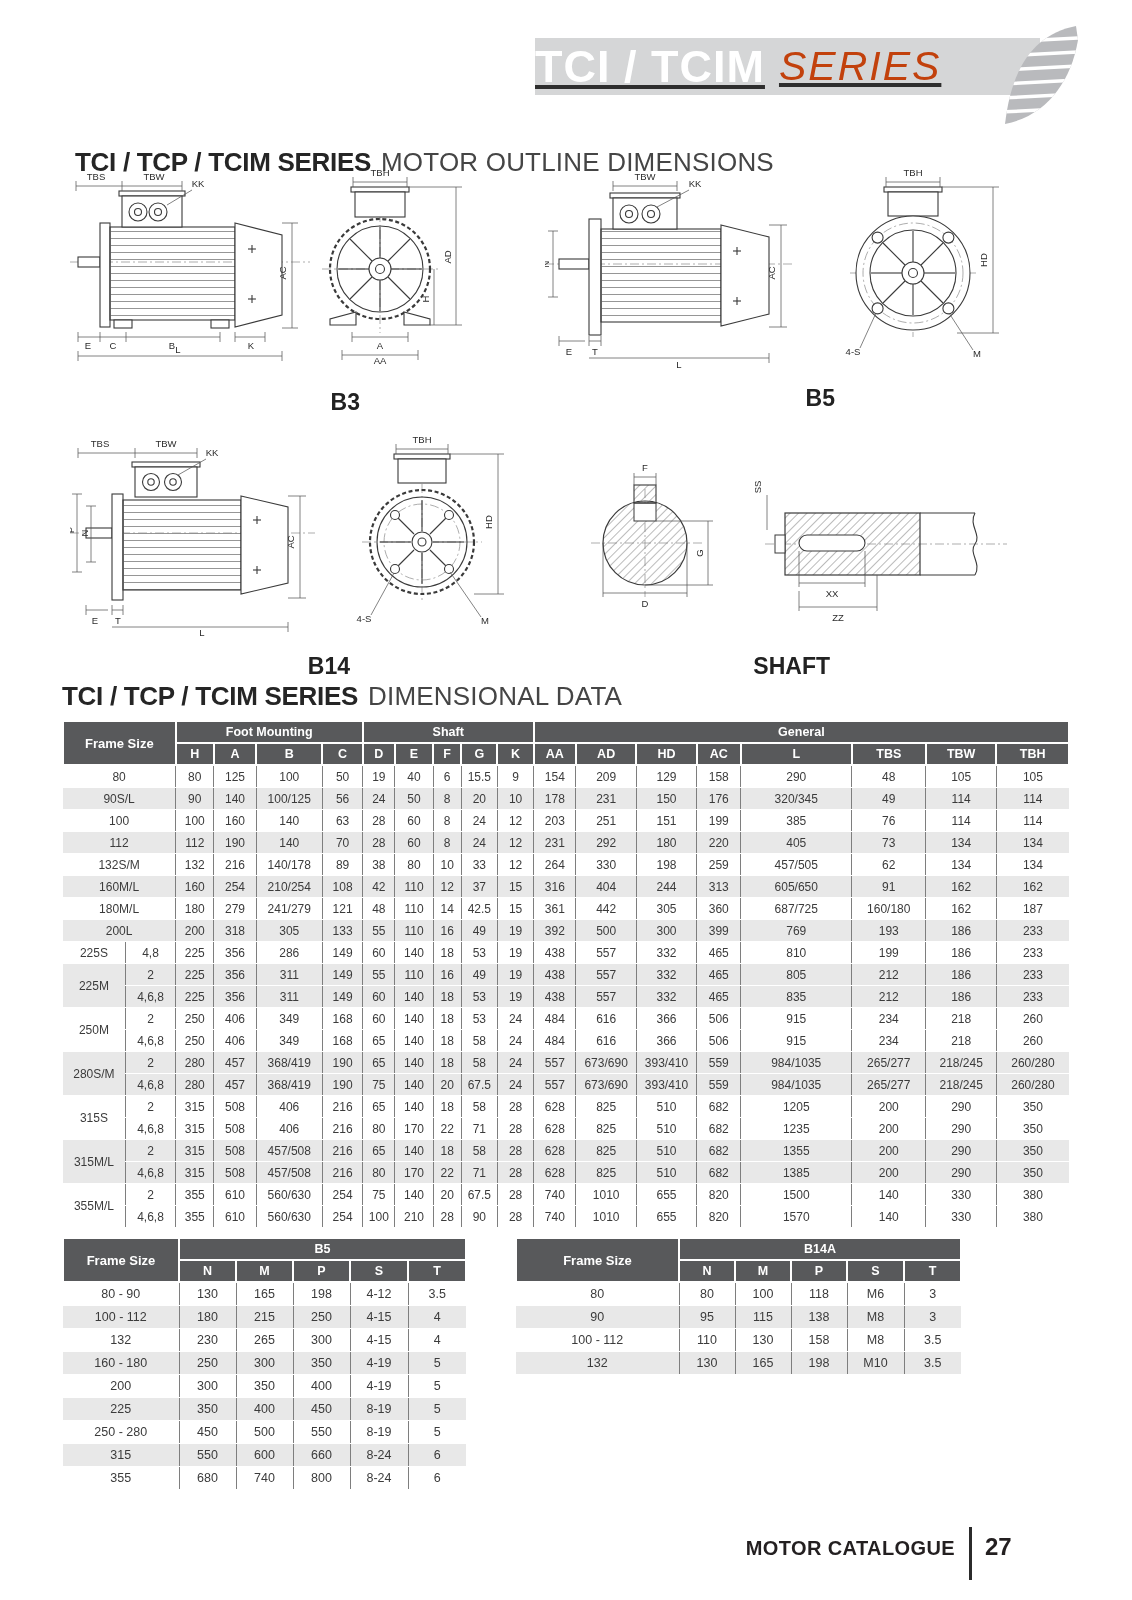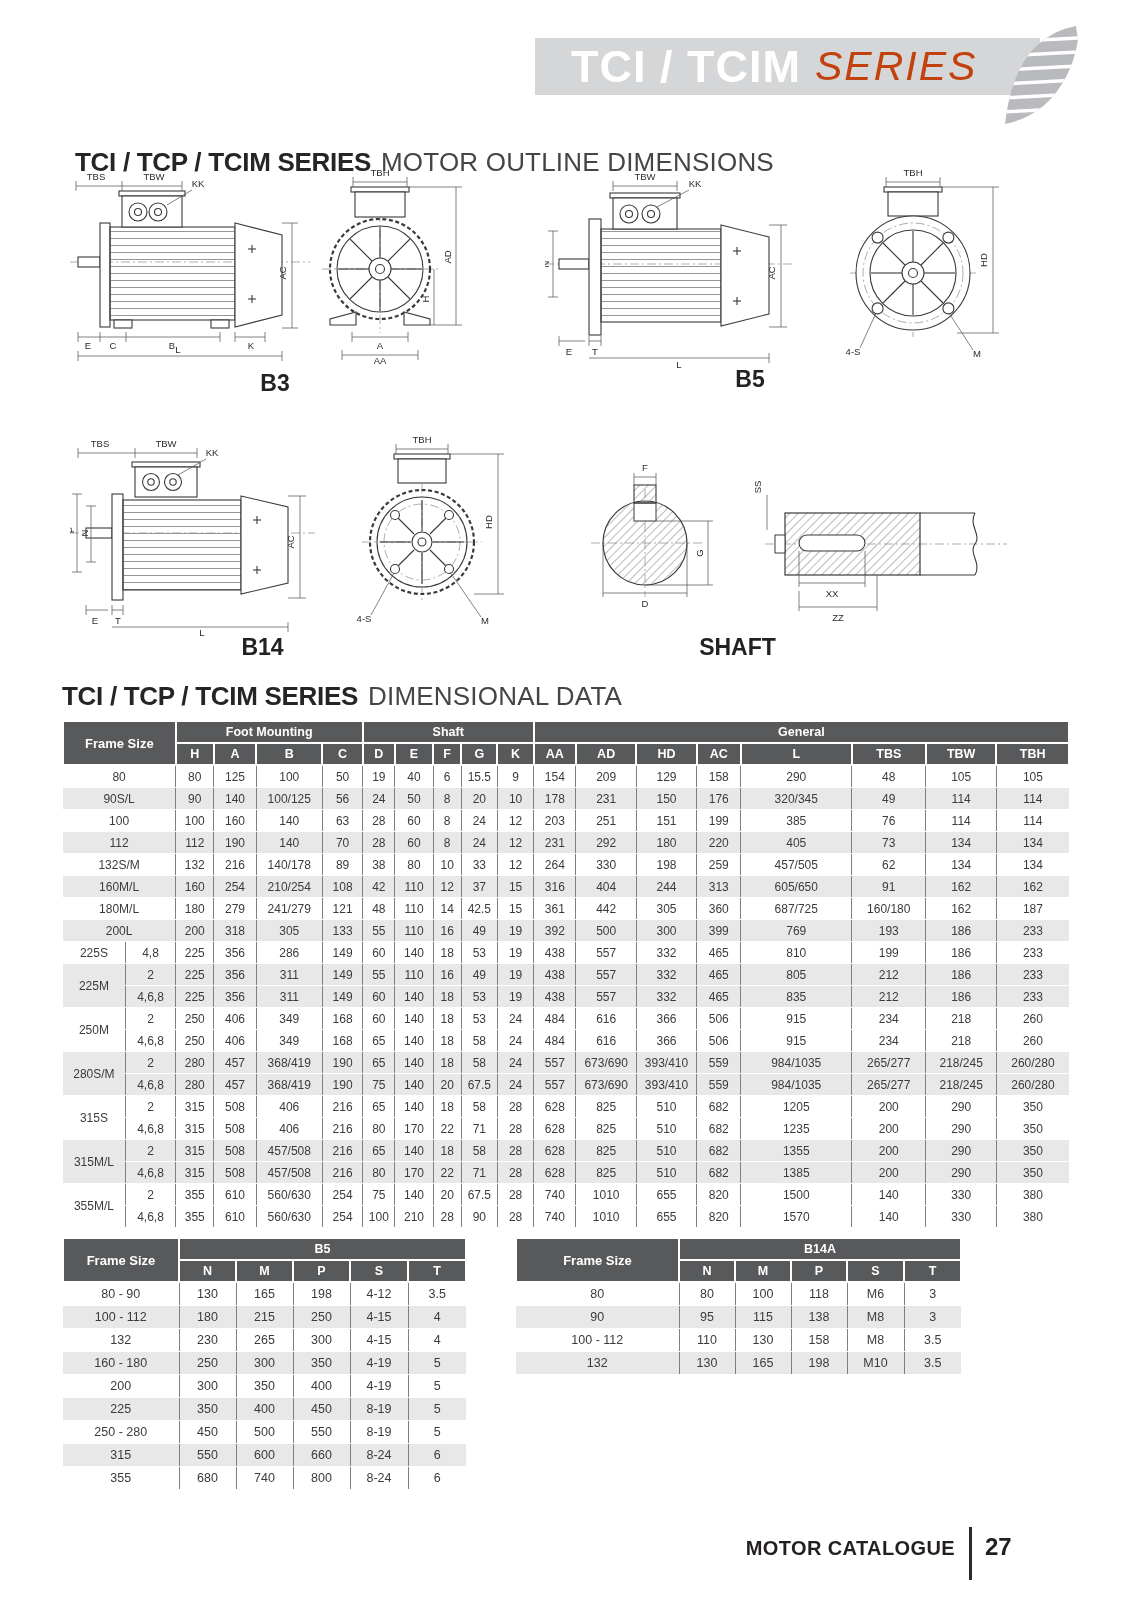--- a/index.html
+++ b/index.html
@@ -2,33 +2,33 @@
 <html><head>
 <meta charset="utf-8">
 <style>
   html,body{margin:0;padding:0;}
   body{
     width:1132px;height:1600px;position:relative;background:#ffffff;
     font-family:"Liberation Sans",sans-serif;color:#2e2e2e;overflow:hidden;
   }
   
   .banner{position:absolute;left:535px;top:38px;width:505px;height:57px;background:#d5d6d7;
-          display:flex;align-items:center;padding-left:36px;box-sizing:border-box;white-space:nowrap;}
+          display:flex;align-items:center;box-sizing:border-box;white-space:nowrap;text-decoration:underline;}
   .banner .b-bold{font-size:45px;font-weight:800;color:#ffffff;letter-spacing:1px;}
   .banner .b-italic{font-size:41px;font-style:italic;font-weight:400;color:#c2410c;margin-left:14px;letter-spacing:2px;}
   .logo{position:absolute;left:1002px;top:24px;}
   
   .sec-title{position:absolute;white-space:nowrap;font-size:26px;}
   .sec-title .bold{font-weight:bold;color:#252525;letter-spacing:-0.3px;}
   .sec-title .light{font-weight:normal;color:#454545;margin-left:10px;letter-spacing:0.2px;}
   #title-outline{left:75px;top:127px;margin-top:20px;}
   #title-data{left:62px;top:681px;}
   
   .draw{position:absolute;}
-  .caption{position:absolute;font-weight:bold;font-size:23px;color:#222;text-align:center;}
+  .caption{position:absolute;font-weight:bold;font-size:23px;color:#222;text-align:right;margin-top:19px;}
   svg .ln{fill:none;stroke:#3a3a3a;stroke-width:1.1px;}
   svg .lnf{fill:#ffffff;stroke:#3a3a3a;stroke-width:1.1px;}
   svg .dim{stroke:#5a5a5a;stroke-width:0.75px;fill:none;}
   svg .cl{stroke:#8a8a8a;stroke-width:0.7px;stroke-dasharray:9 3 2 3;fill:none;}
   svg .fin-ring{fill:none;stroke:#3a3a3a;stroke-width:2.2px;stroke-dasharray:4 2.6;}
   svg text{font-size:9.5px;fill:#2b2b2b;text-anchor:middle;font-family:"Liberation Sans",sans-serif;}
   
   .dtable{border-collapse:collapse;table-layout:fixed;font-size:12px;color:#3b3b3b;position:absolute;}
   .dtable th{background:#58595B;color:#ffffff;font-weight:bold;border:2px solid #ffffff;
              padding:3px 2px;font-size:12.5px;text-align:center;}

